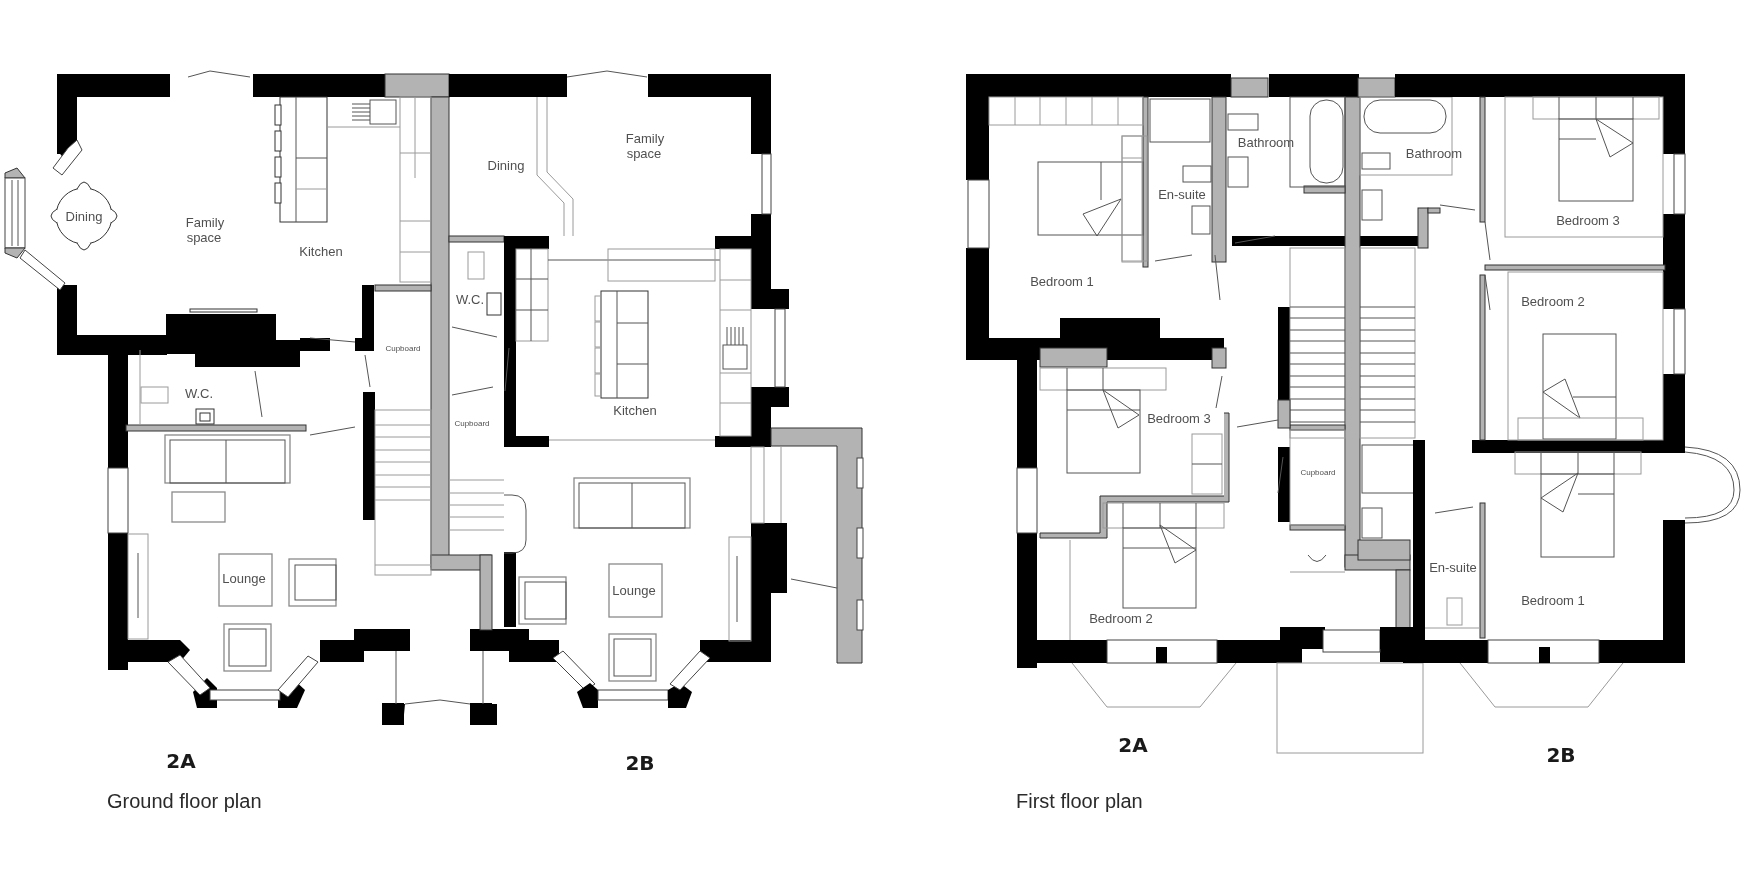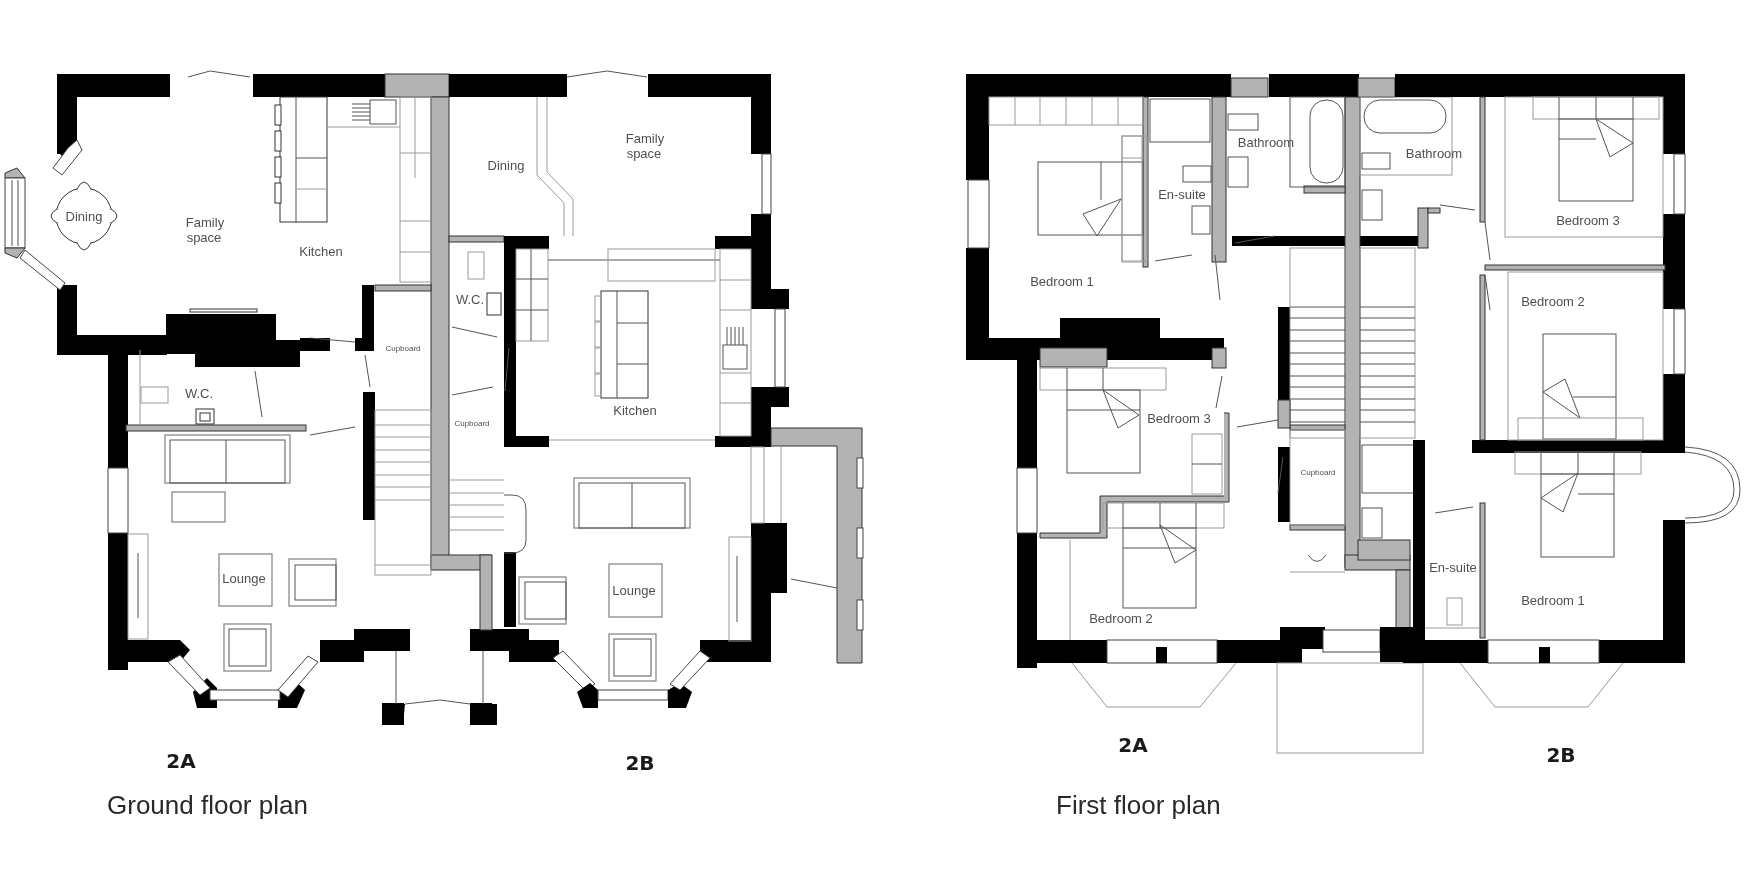--- a/index.html
+++ b/index.html
@@ -8,21 +8,21 @@
     .wall { fill: #000000; }
     .party { fill: #b3b3b3; stroke: #333333; stroke-width: 1; }
     .thin { fill: none; stroke: #555555; stroke-width: 1; }
     .light { fill: none; stroke: #9a9a9a; stroke-width: 1; }
     .furn { fill: #ffffff; stroke: #333333; stroke-width: 1; }
     .furnl { fill: #ffffff; stroke: #8a8a8a; stroke-width: 1.3; }
     .win { fill: #ffffff; stroke: #444444; stroke-width: 1; }
     .room { font-family: "Liberation Sans", sans-serif; font-size: 13px; fill: #505050; text-anchor: middle; }
     .room-sm { font-family: "Liberation Sans", sans-serif; font-size: 8px; fill: #505050; text-anchor: middle; }
     .unit { font-family: "DejaVu Sans", sans-serif; font-size: 20px; font-weight: bold; fill: #1a1a1a; text-anchor: middle; }
-    .caption { position: absolute; font-family: "Liberation Sans", sans-serif; font-size: 26px; color: #2a2a2a; margin: 0; white-space: nowrap; }
+    .caption { position: absolute; font-family: "Liberation Sans", sans-serif; font-size: 20px; color: #2a2a2a; margin: 0; white-space: nowrap; }
   </style>
 </head>
 <body>
 
 <svg id="plans" viewBox="0 0 1747 893" xmlns="http://www.w3.org/2000/svg">
 
   <g>
 
     <g>
       <rect class="wall" x="57" y="74" width="113" height="23"></rect>
@@ -500,13 +500,13 @@
     <text class="room" x="1553" y="306">Bedroom 2</text>
     <text class="room" x="1453" y="572">En-suite</text>
     <text class="room" x="1553" y="605">Bedroom 1</text>
 
     <text class="unit" x="1133" y="752">2A</text>
     <text class="unit" x="1561" y="762">2B</text>
   </g>
 </svg>
 
 <p class="caption" style="left:107px; top:790px;">Ground floor plan</p>
-<p class="caption" style="left:1016px; top:790px;margin-left:40px;">First floor plan</p>
+<p class="caption" style="left:1016px; top:790px;">First floor plan</p>
 
 </body></html>

